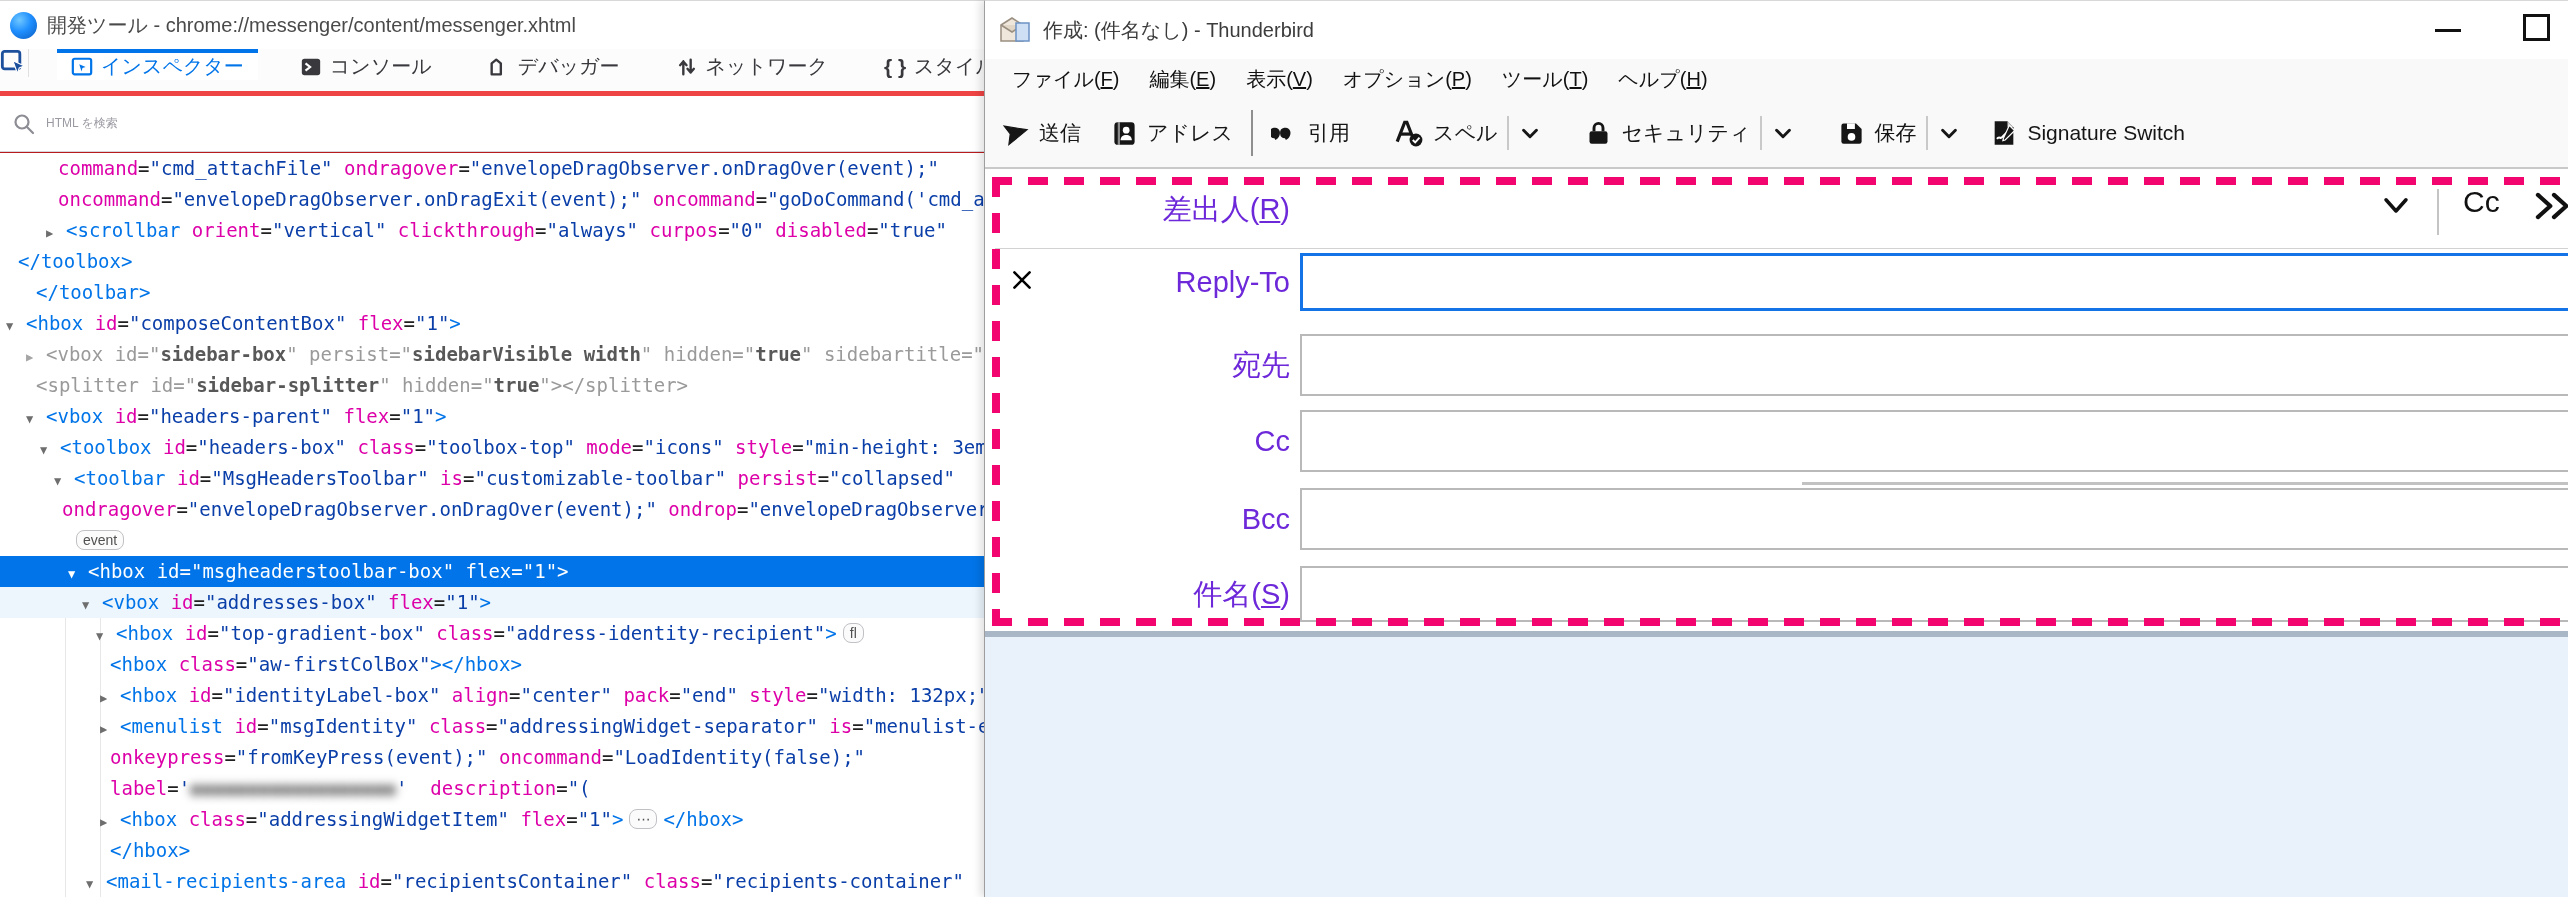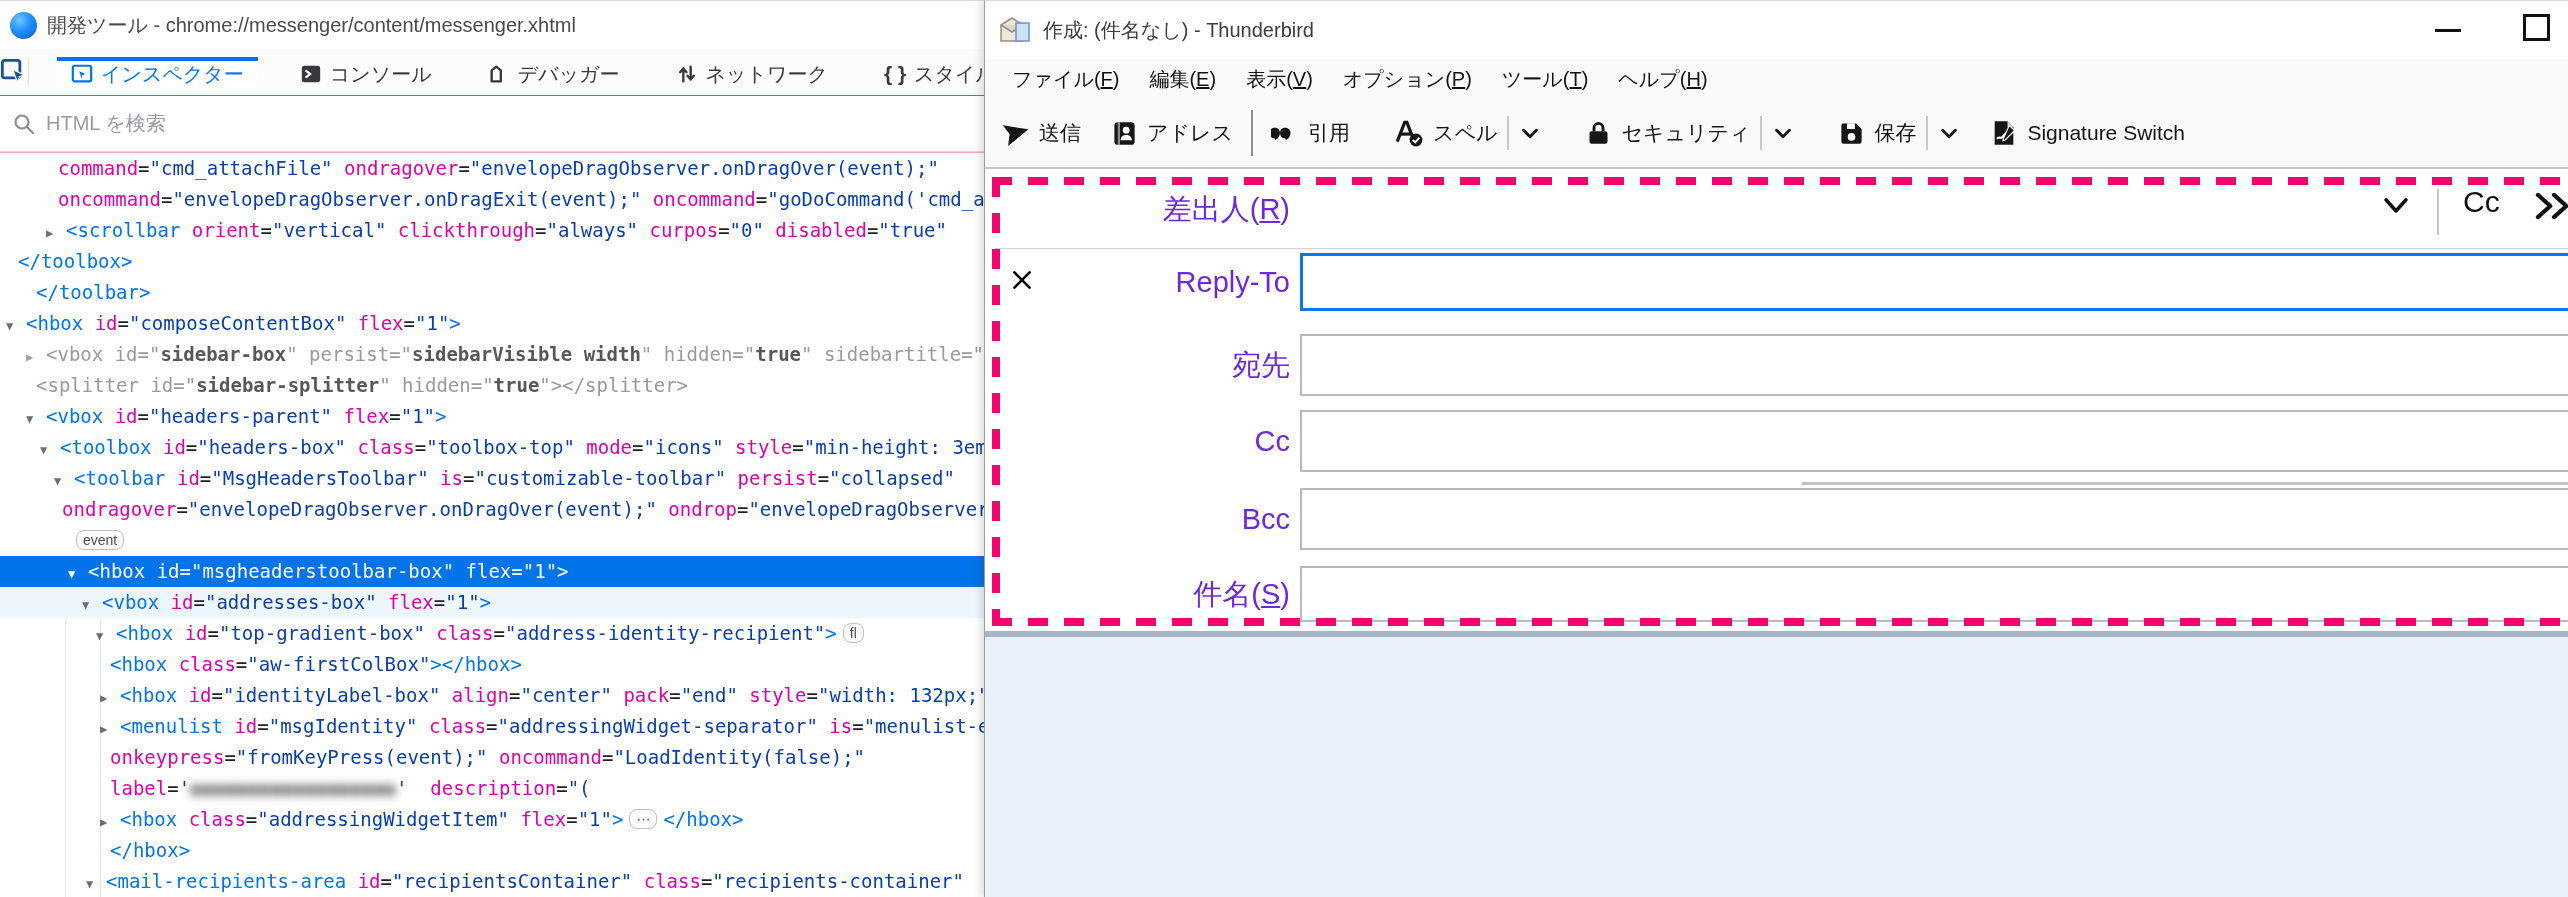--- a/index.html
+++ b/index.html
@@ -2,40 +2,40 @@
 <html><head>
 <meta charset="utf-8">
 <style>
   * { margin:0; padding:0; box-sizing:border-box; }
   html,body { width:2568px; height:897px; overflow:hidden; background:#fff;
               font-family:"Liberation Sans", sans-serif; }
   #screen { position:relative; width:2568px; height:897px; background:#fff; }
 
   
   .devtools { position:absolute; left:0; top:0; width:1092px; height:897px;
-              background:#f9a8d4; border-top:1px solid #d8d8d8; overflow:hidden; }
+              background:#b91c1c; border-top:1px solid #d8d8d8; overflow:hidden; }
   .dt-titlebar { height:48px; display:flex; align-items:center; gap:10px;
                  padding-left:10px; background:#fff; }
   .dt-logo { width:27px; height:27px; border-radius:50%;
              background:radial-gradient(circle at 35% 30%, #6fc7ff 0%, #1f8fff 45%, #0a5bbd 100%);
              flex:0 0 auto; }
   .dt-title { font-size:20px; color:#4a4a4a; white-space:nowrap; }
 
-  .dt-tabs { height:47px; display:flex; align-items:center; border-bottom:1px solid #ef4444;
+  .dt-tabs { height:47px; display:flex; align-items:flex-start; border-bottom:5px solid #ef4444;
              background:#fcfcfc;gap:28px; }
   .dt-pick { width:46px; display:flex; align-items:center; justify-content:center;
              border-right:1px solid #e0e0e0; color:#1c4f9c; }
   .dt-tab { display:flex; align-items:center; gap:8px; padding:0 14px; font-size:20px;
             color:#38383d; border-top:4px solid transparent; white-space:nowrap; }
   .dt-tab.active { color:#0074e8; border-top:4px solid #0074e8; background:#fff; }
   .dt-tab .brace { font-weight:bold; font-size:21px; }
 
   .dt-search { height:56px; display:flex; align-items:center; gap:10px; padding-left:12px;
                border-bottom:1px solid #d7d7db; background:#fff; }
-  .dt-search-ph { font-size:20px; color:#9a9aa2; }
+  .dt-search-ph { font-size:12px; color:#9a9aa2; }
 
   .dt-markup { position:absolute; left:0; top:152px; right:0; bottom:0; background:#fff;
                font-family:"DejaVu Sans Mono", monospace; font-size:19px; overflow:hidden; }
   .guide { position:absolute; width:1px; background:#e7e7e7; }
   .line { position:relative; height:31px; line-height:31px; white-space:pre; }
   .line .arrow { display:inline-block; width:20px; font-size:12px; color:#6e6e6e; }
   .c-tag  { color:#0074e8; }
   .c-attr { color:#dd00a9; }
   .c-val  { color:#0a3ea8; }
   .c-eq   { color:#202020; }

